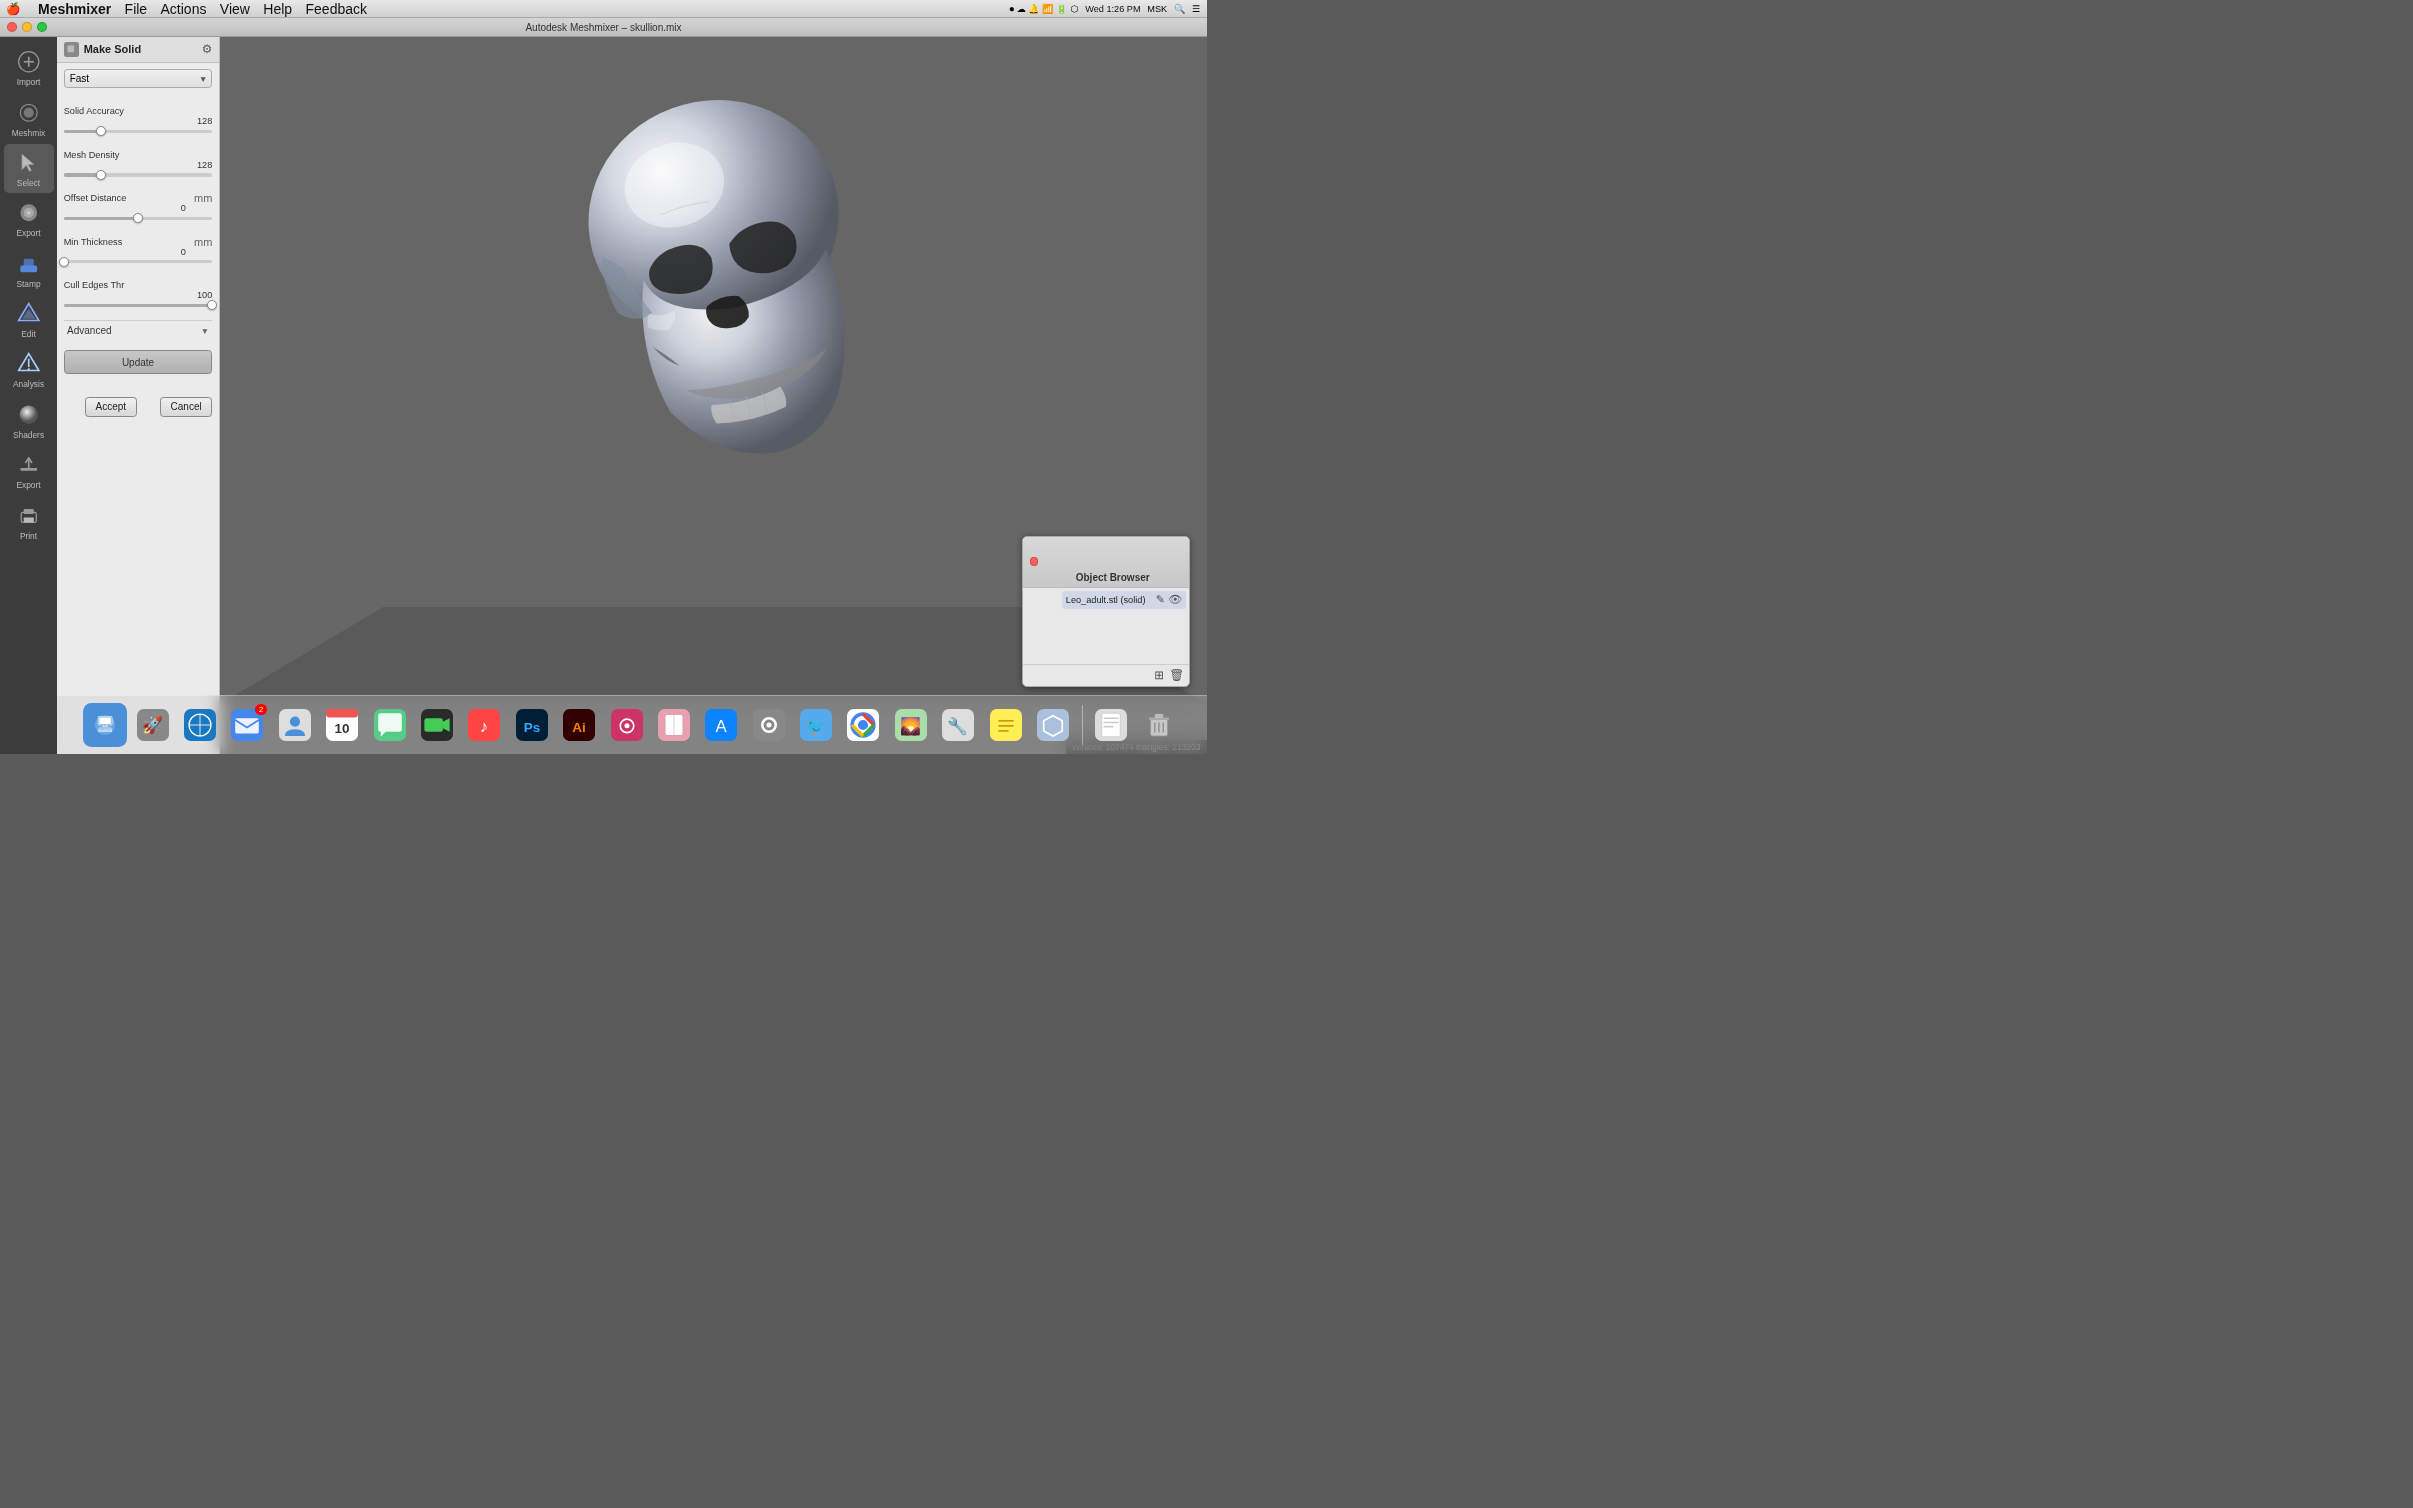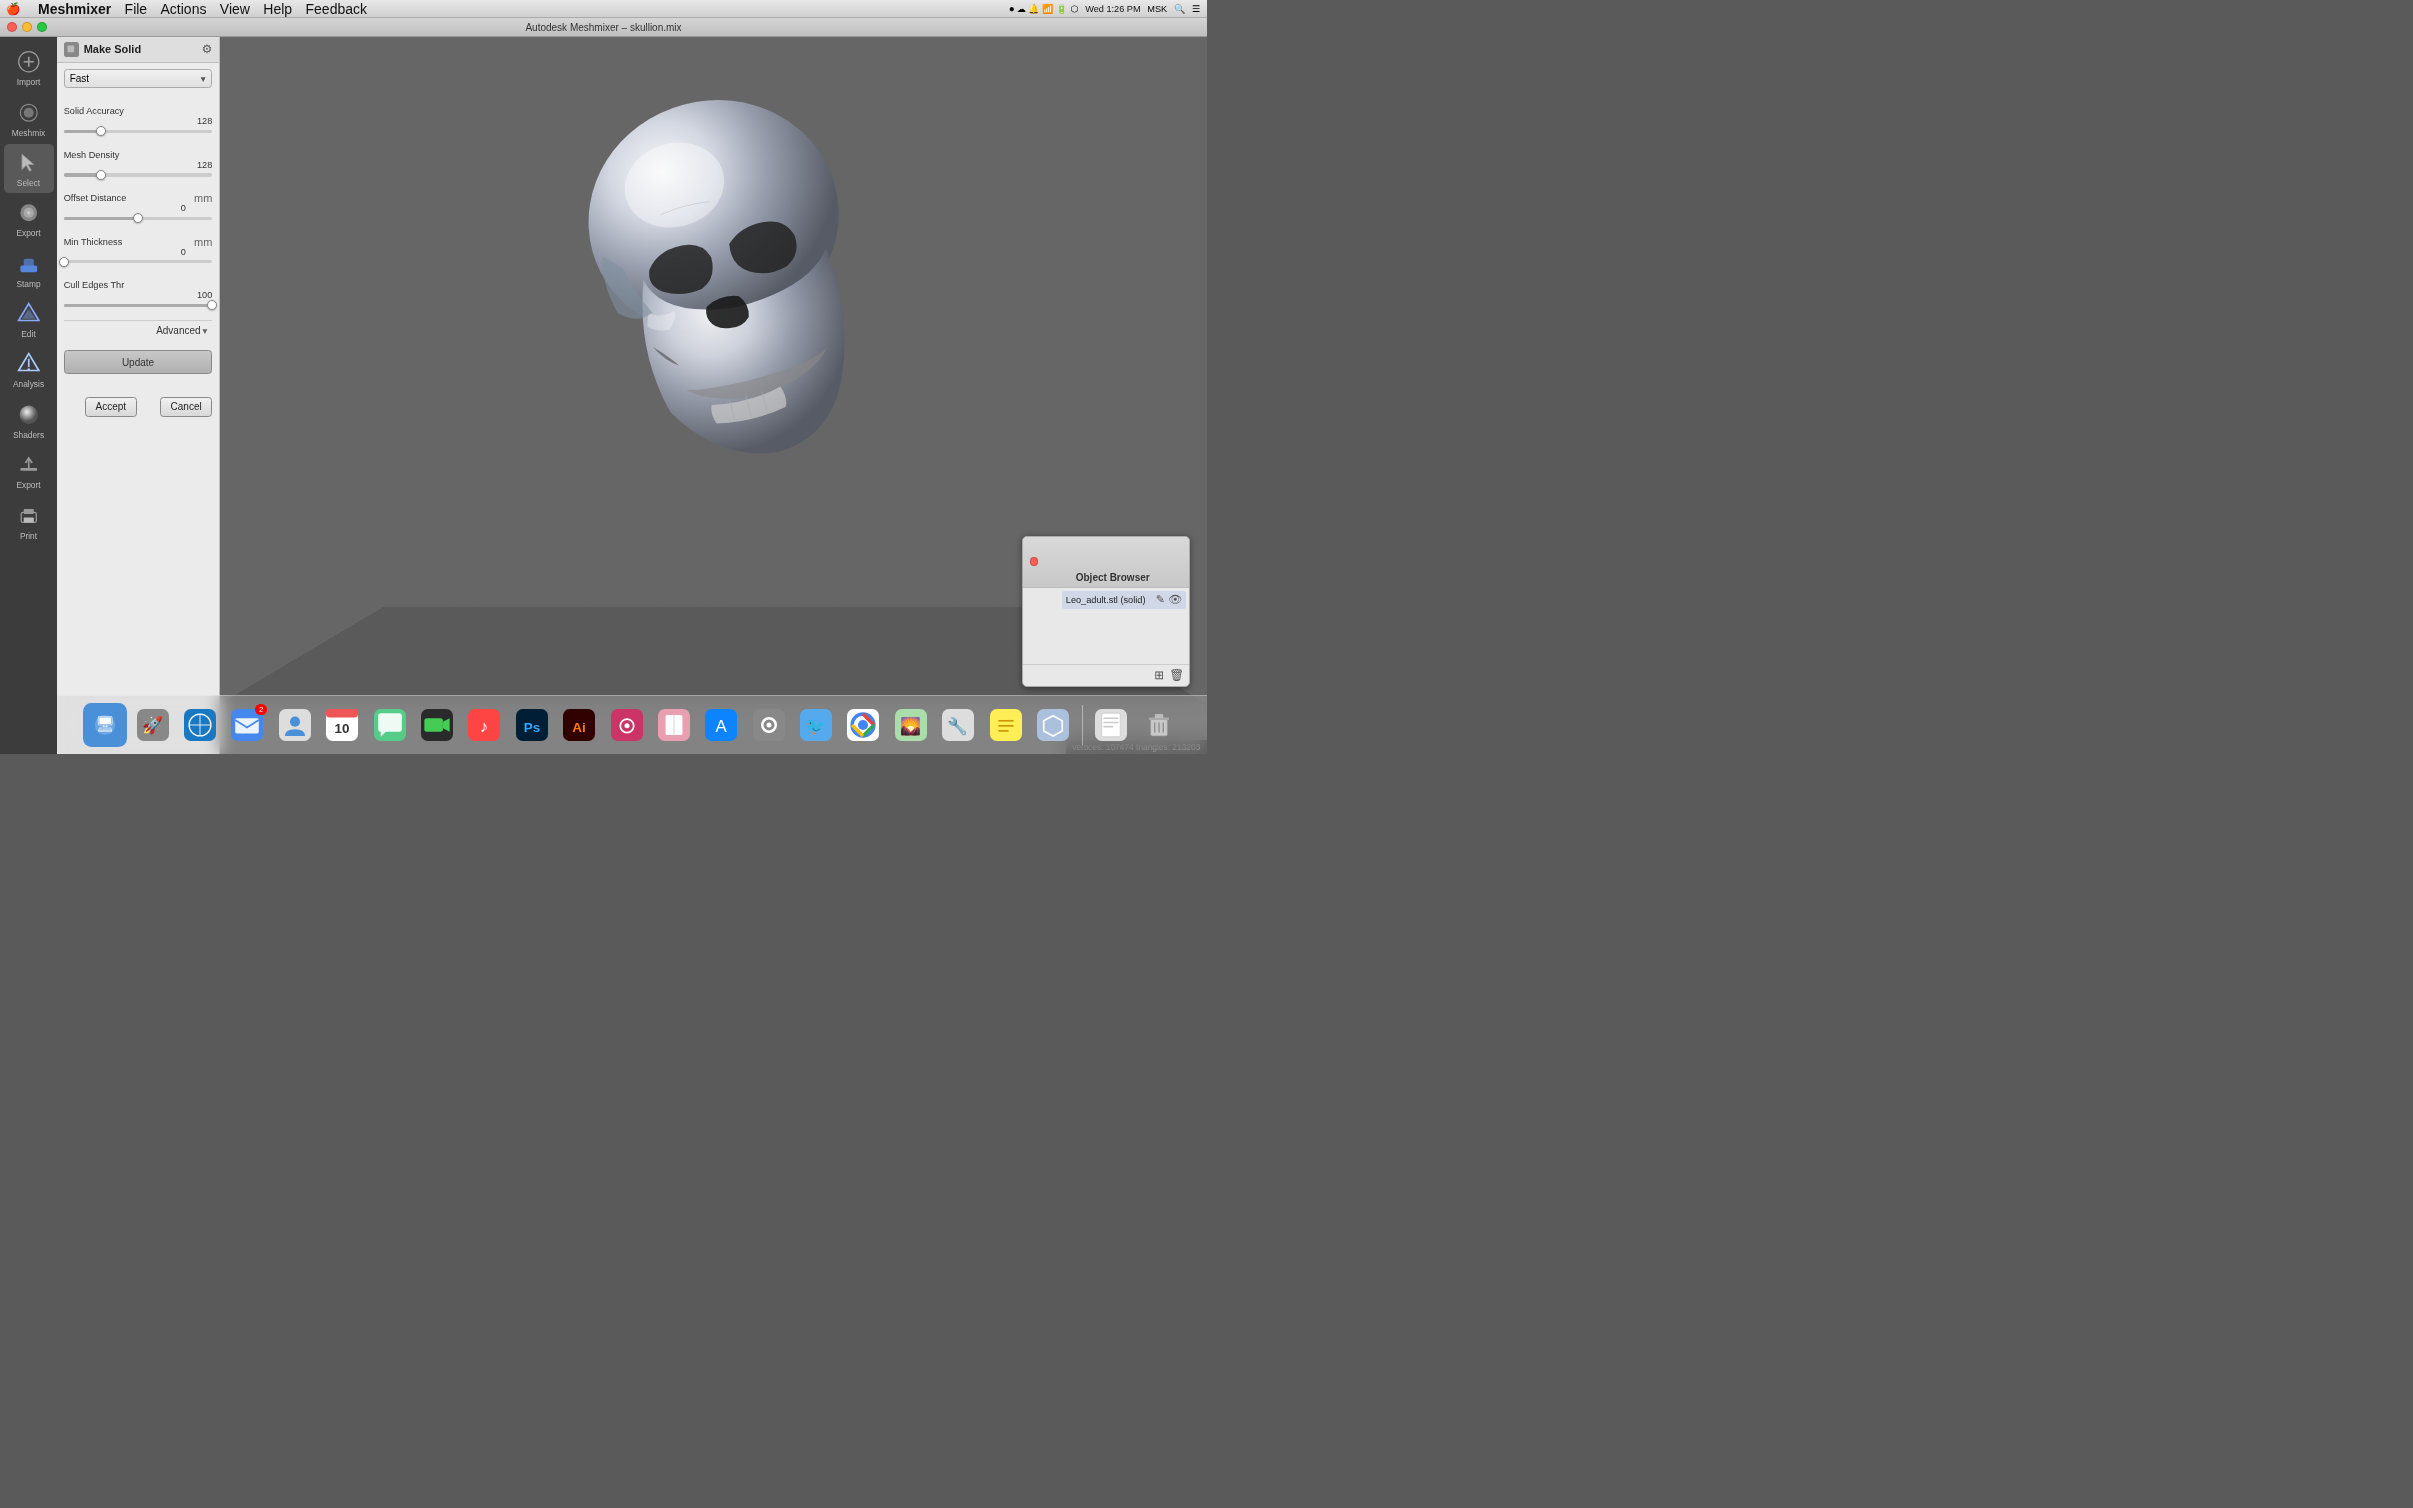--- a/index.html
+++ b/index.html
@@ -208,21 +208,20 @@
     }
 
     
     .advanced-header {
       display: flex;
       align-items: center;
       padding: 4.2px 3.4px;
       cursor: pointer;
       border-top: 0.8px solid #ccc;
       margin-top: 13px;
-      text-align: right;
     }
     .advanced-label { font-size: 10px; color: #333; flex: 1; }
     .advanced-arrow { font-size: 8.4px; color: #666; }
 
     
     .btn-update {
       width: 100%;
       height: 23.5px;
       background: linear-gradient(to bottom, #c8c8c8, #b0b0b0);
       border: 0.8px solid #888;

